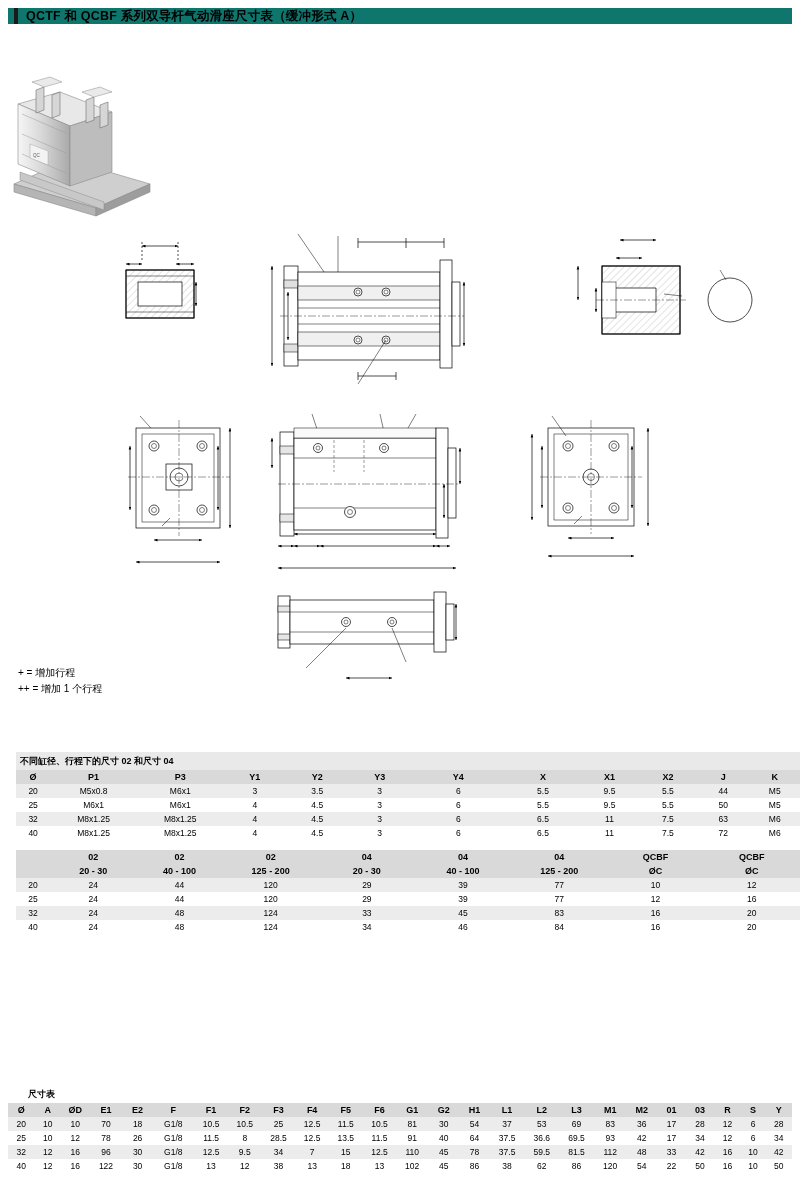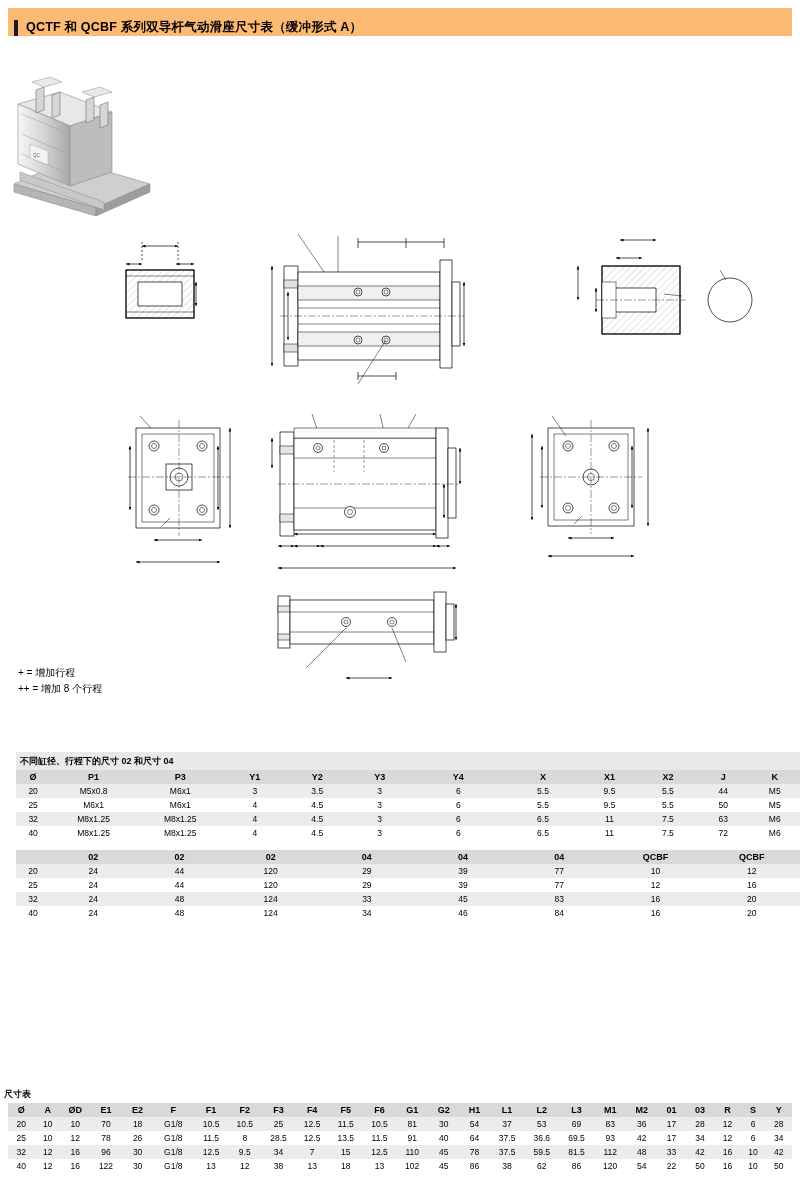--- a/index.html
+++ b/index.html
@@ -10,24 +10,24 @@
     background: #ffffff;
     font-family: "Liberation Sans", sans-serif;
     color: #000;
     position: relative;
     overflow: hidden;
   }
   
   .title-bar {
     position: absolute;
     left: 8px; top: 8px;
-    width: 784px; height: 28px;
-    background: #fdba74;
+    width: 784px; height: 16px;
+    background: #0f766e;
     display: flex;
-    align-items: flex-end;
+    align-items: center;
   }
   .title-accent {
     width: 4px; height: 16px;
     background: #1a1a1a;
     margin-left: 6px; margin-right: 8px;
   }
   .title-text {
     font-size: 12.5px;
     font-weight: bold;
     letter-spacing: 0.2px;
@@ -419,21 +419,21 @@
 
     <text x="86" y="96" stroke="none">F4</text>
     <line x1="74" y1="88" x2="120" y2="88" marker-start="url(#arS)" marker-end="url(#ar)"></line>
   </g>
 
   </g>
 </svg>
 </div>
 
 <div class="note note1">+ = 增加行程</div>
-<div class="note note2">++ = 增加 8 个行程</div>
+<div class="note note2">++ = 增加 1 个行程</div>
 
 <div class="sec1">
   <div class="cap-bar">
     <div class="tbl-caption">不同缸径、行程下的尺寸 02 和尺寸 04</div>
   </div>
   <table class="dim">
     <colgroup>
       <col style="width:34px">
         <col style="width:86px">
         <col style="width:86px">
@@ -538,20 +538,31 @@
       <th></th>
       <th>02</th>
       <th>02</th>
       <th>02</th>
       <th>04</th>
       <th>04</th>
       <th>04</th>
       <th>QCBF</th>
       <th>QCBF</th>
     </tr>
+    <tr class="hdr">
+      <th></th>
+      <th>20 - 30</th>
+      <th>40 - 100</th>
+      <th>125 - 200</th>
+      <th>20 - 30</th>
+      <th>40 - 100</th>
+      <th>125 - 200</th>
+      <th>ØC</th>
+      <th>ØC</th>
+    </tr>
     <tr class="band">
       <td class="lead">20</td>
       <td>24</td>
       <td>44</td>
       <td>120</td>
       <td>29</td>
       <td>39</td>
       <td>77</td>
       <td>10</td>
       <td>12</td>
@@ -587,21 +598,21 @@
       <td>46</td>
       <td>84</td>
       <td>16</td>
       <td>20</td>
     </tr>
   </tbody>
     </table>
 </div>
 
 <div class="sec2">
-  <div class="tbl-caption" style="margin-left:0">尺寸表</div>
+  <div class="tbl-caption" style="margin-left:24px">尺寸表</div>
   <table class="dim">
     <colgroup>
       <col style="width:26px">
         <col style="width:26px">
         <col style="width:28px">
         <col style="width:32px">
         <col style="width:30px">
       <col style="width:40px">
         <col style="width:34px">
         <col style="width:32px">

